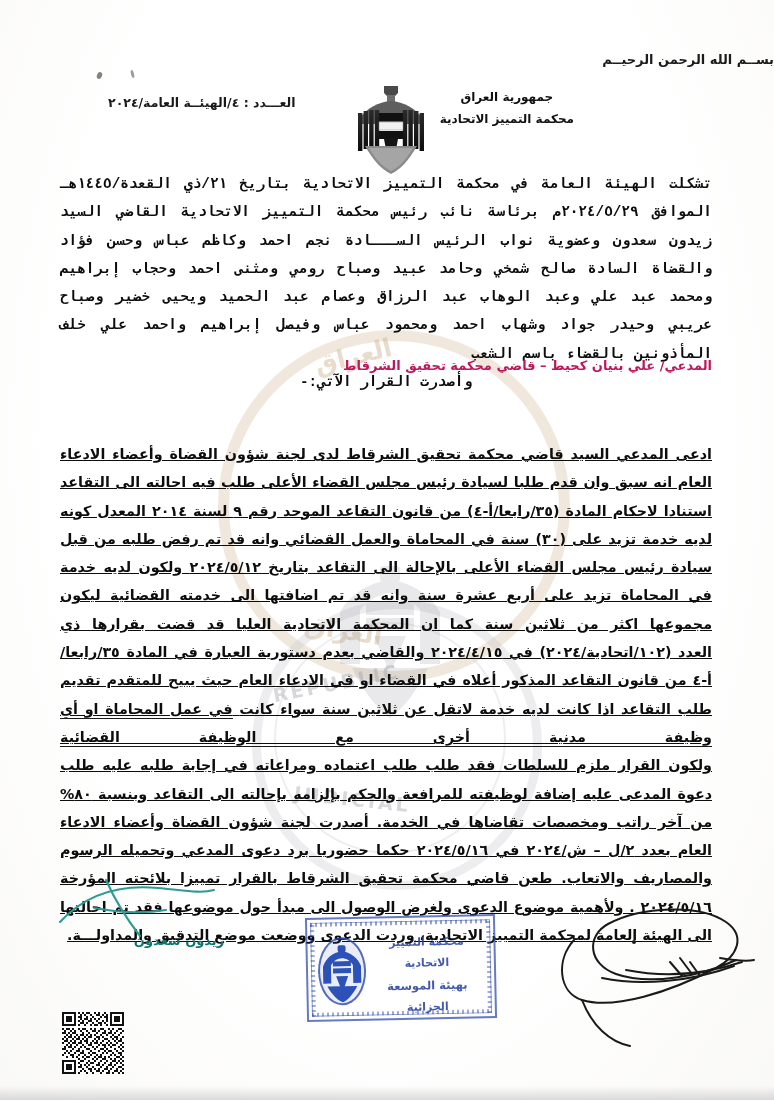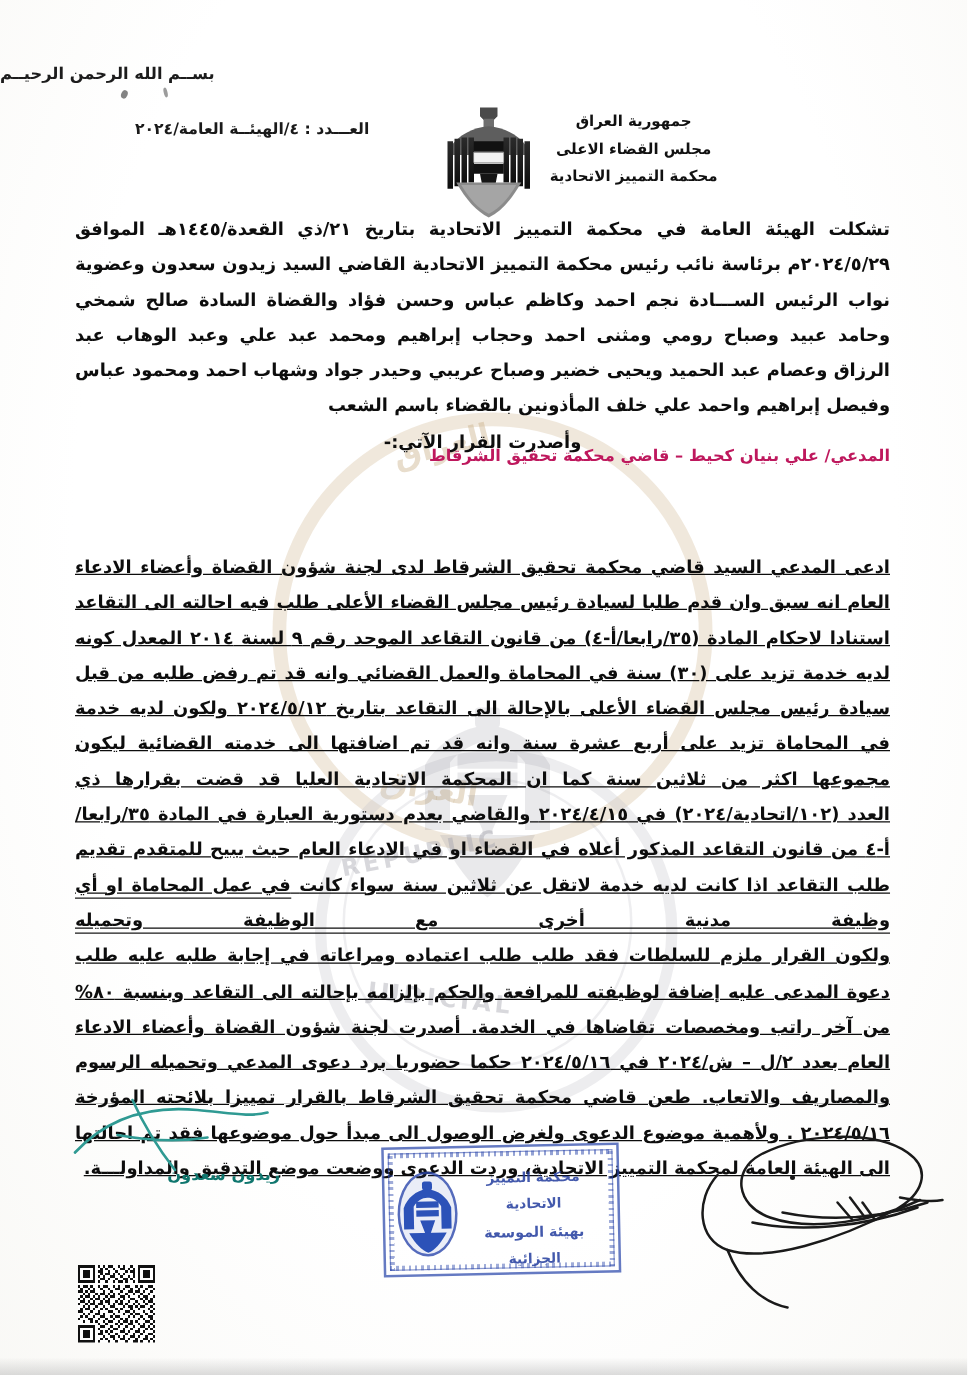--- a/index.html
+++ b/index.html
@@ -106,21 +106,21 @@
     height: 170px;
     opacity: 0.16;
     pointer-events: none;
   }
 
   
   .basmala {
     position: absolute;
     top: 52px;
     left: 0; right: 0;
-    text-align: left;
+    text-align: right;
     font-size: 13px;
     color: #1c1c1c;
     font-weight: bold;
     letter-spacing: 1px;
   }
   .hdr-right {
     position: absolute;
     right: 200px;
     top: 86px;
     text-align: center;
@@ -167,21 +167,21 @@
     width: 652px;
     direction: rtl;
     text-align: justify;
     color: #0d0d0d;
     font-size: 14.3px;
     font-weight: bold;
     line-height: 28.3px;
     letter-spacing: 0px;
   }
   .body-block p { margin: 0; }
-  .intro { top: 170px; }
+  .intro { top: 170px; font-family: Liberation Mono, monospace; }
   .intro p:last-child { text-align: center; }
 
   .parties {
     position: absolute;
     top: 352px;
     right: 62px;
     width: 652px;
     direction: rtl;
     font-size: 13px;
     font-weight: bold;
@@ -324,21 +324,20 @@
     </g>
   </svg>
 
   <div class="basmala">بســم الله الرحمن الرحيــم</div>
 
   <div class="stray-mark stray-a"></div>
   <div class="stray-mark stray-b"></div>
 
   <div class="hdr-right">
     <div>جمهورية العراق</div>
-    <div>مجلس القضاء الاعلى</div>
     <div>محكمة التمييز الاتحادية</div>
   </div>
 
   <svg class="emblem" viewBox="0 0 80 92">
     <defs>
       <linearGradient id="gfeather" x1="0" y1="0" x2="0" y2="1">
         <stop offset="0%" stop-color="#2b2b2b"></stop>
         <stop offset="100%" stop-color="#0d0d0d"></stop>
       </linearGradient>
     </defs>
@@ -383,21 +382,21 @@
     <p>تشكلت الهيئة العامة في محكمة التمييز الاتحادية بتاريخ ٢١/ذي القعدة/١٤٤٥هـ الموافق ٢٠٢٤/٥/٢٩م برئاسة نائب رئيس محكمة التمييز الاتحادية القاضي السيد زيدون سعدون وعضوية نواب الرئيس الســـادة نجم احمد وكاظم عباس وحسن فؤاد والقضاة السادة صالح شمخي وحامد عبيد وصباح رومي ومثنى احمد وحجاب إبراهيم ومحمد عبد علي وعبد الوهاب عبد الرزاق وعصام عبد الحميد ويحيى خضير وصباح عريبي وحيدر جواد وشهاب احمد ومحمود عباس وفيصل إبراهيم واحمد علي خلف المأذونين بالقضاء باسم الشعب</p>
     <p>وأصدرت القرار الآتي:-</p>
   </div>
 
   <div class="parties">
     <div>المدعي/ علي بنيان كحيط – قاضي محكمة تحقيق الشرقاط</div>
   </div>
 
   <div class="body-block argument">
     <p class="jf">ادعى المدعي السيد قاضي محكمة تحقيق الشرقاط لدى لجنة شؤون القضاة وأعضاء الادعاء العام انه سبق وان قدم طلبا لسيادة رئيس مجلس القضاء الأعلى طلب فيه احالته الى التقاعد استنادا لاحكام المادة (٣٥/رابعا/أ-٤) من قانون التقاعد الموحد رقم ٩ لسنة ٢٠١٤ المعدل كونه لديه خدمة تزيد على (٣٠) سنة في المحاماة والعمل القضائي وانه قد تم رفض طلبه من قبل سيادة رئيس مجلس القضاء الأعلى بالإحالة الى التقاعد بتاريخ ٢٠٢٤/٥/١٢ ولكون لديه خدمة في المحاماة تزيد على أربع عشرة سنة وانه قد تم اضافتها الى خدمته القضائية ليكون مجموعها اكثر من ثلاثين سنة كما ان المحكمة الاتحادية العليا قد قضت بقرارها ذي</p>
-    <p class="jf"><span>العدد (١٠٢/اتحادية/٢٠٢٤) في ٢٠٢٤/٤/١٥ والقاضي بعدم دستورية العبارة في المادة ٣٥/رابعا/أ-٤ من قانون التقاعد المذكور أعلاه في القضاء او في الادعاء العام حيث يبيح للمتقدم تقديم طلب التقاعد اذا كانت لديه خدمة لاتقل عن ثلاثين سنة سواء كانت</span> <span class="underline-run">في عمل المحاماة او أي وظيفة مدنية أخرى مع الوظيفة وتحميله</span></p>
+    <p class="jf"><span>العدد (١٠٢/اتحادية/٢٠٢٤) في ٢٠٢٤/٤/١٥ والقاضي بعدم دستورية العبارة في المادة ٣٥/رابعا/أ-٤ من قانون التقاعد المذكور أعلاه في القضاء او في الادعاء العام حيث يبيح للمتقدم تقديم طلب التقاعد اذا كانت لديه خدمة لاتقل عن ثلاثين سنة سواء كانت</span> <span class="underline-run">في عمل المحاماة او أي وظيفة مدنية أخرى مع الوظيفة القضائية</span></p>
     <p>ولكون القرار ملزم للسلطات فقد طلب طلب اعتماده ومراعاته في إجابة طلبه عليه طلب دعوة المدعى عليه إضافة لوظيفته للمرافعة والحكم بإلزامه بإحالته الى التقاعد وبنسبة ٨٠% من آخر راتب ومخصصات تقاضاها في الخدمة. أصدرت لجنة شؤون القضاة وأعضاء الادعاء العام بعدد ٢/ل – ش/٢٠٢٤ في ٢٠٢٤/٥/١٦ حكما حضوريا برد دعوى المدعي وتحميله الرسوم والمصاريف والاتعاب. طعن قاضي محكمة تحقيق الشرقاط بالقرار تمييزا بلائحته المؤرخة ٢٠٢٤/٥/١٦ . ولأهمية موضوع الدعوى ولغرض الوصول الى مبدأ حول موضوعها فقد تم احالتها الى الهيئة العامة لمحكمة التمييز الاتحادية، وردت الدعوى ووضعت موضع التدقيق والمداولـــة.</p>
   </div>
 
   <svg class="sig-scribble" viewBox="0 0 210 66">
     <g fill="none" stroke="#2f9a93" stroke-width="2.1" stroke-linecap="round">
       <path d="M6 44 C30 18 62 6 104 10 C128 12 146 16 160 12"></path>
       <path d="M52 2 C60 20 72 40 86 58"></path>
       <path d="M40 30 C62 34 88 36 112 32"></path>
     </g>
   </svg>

